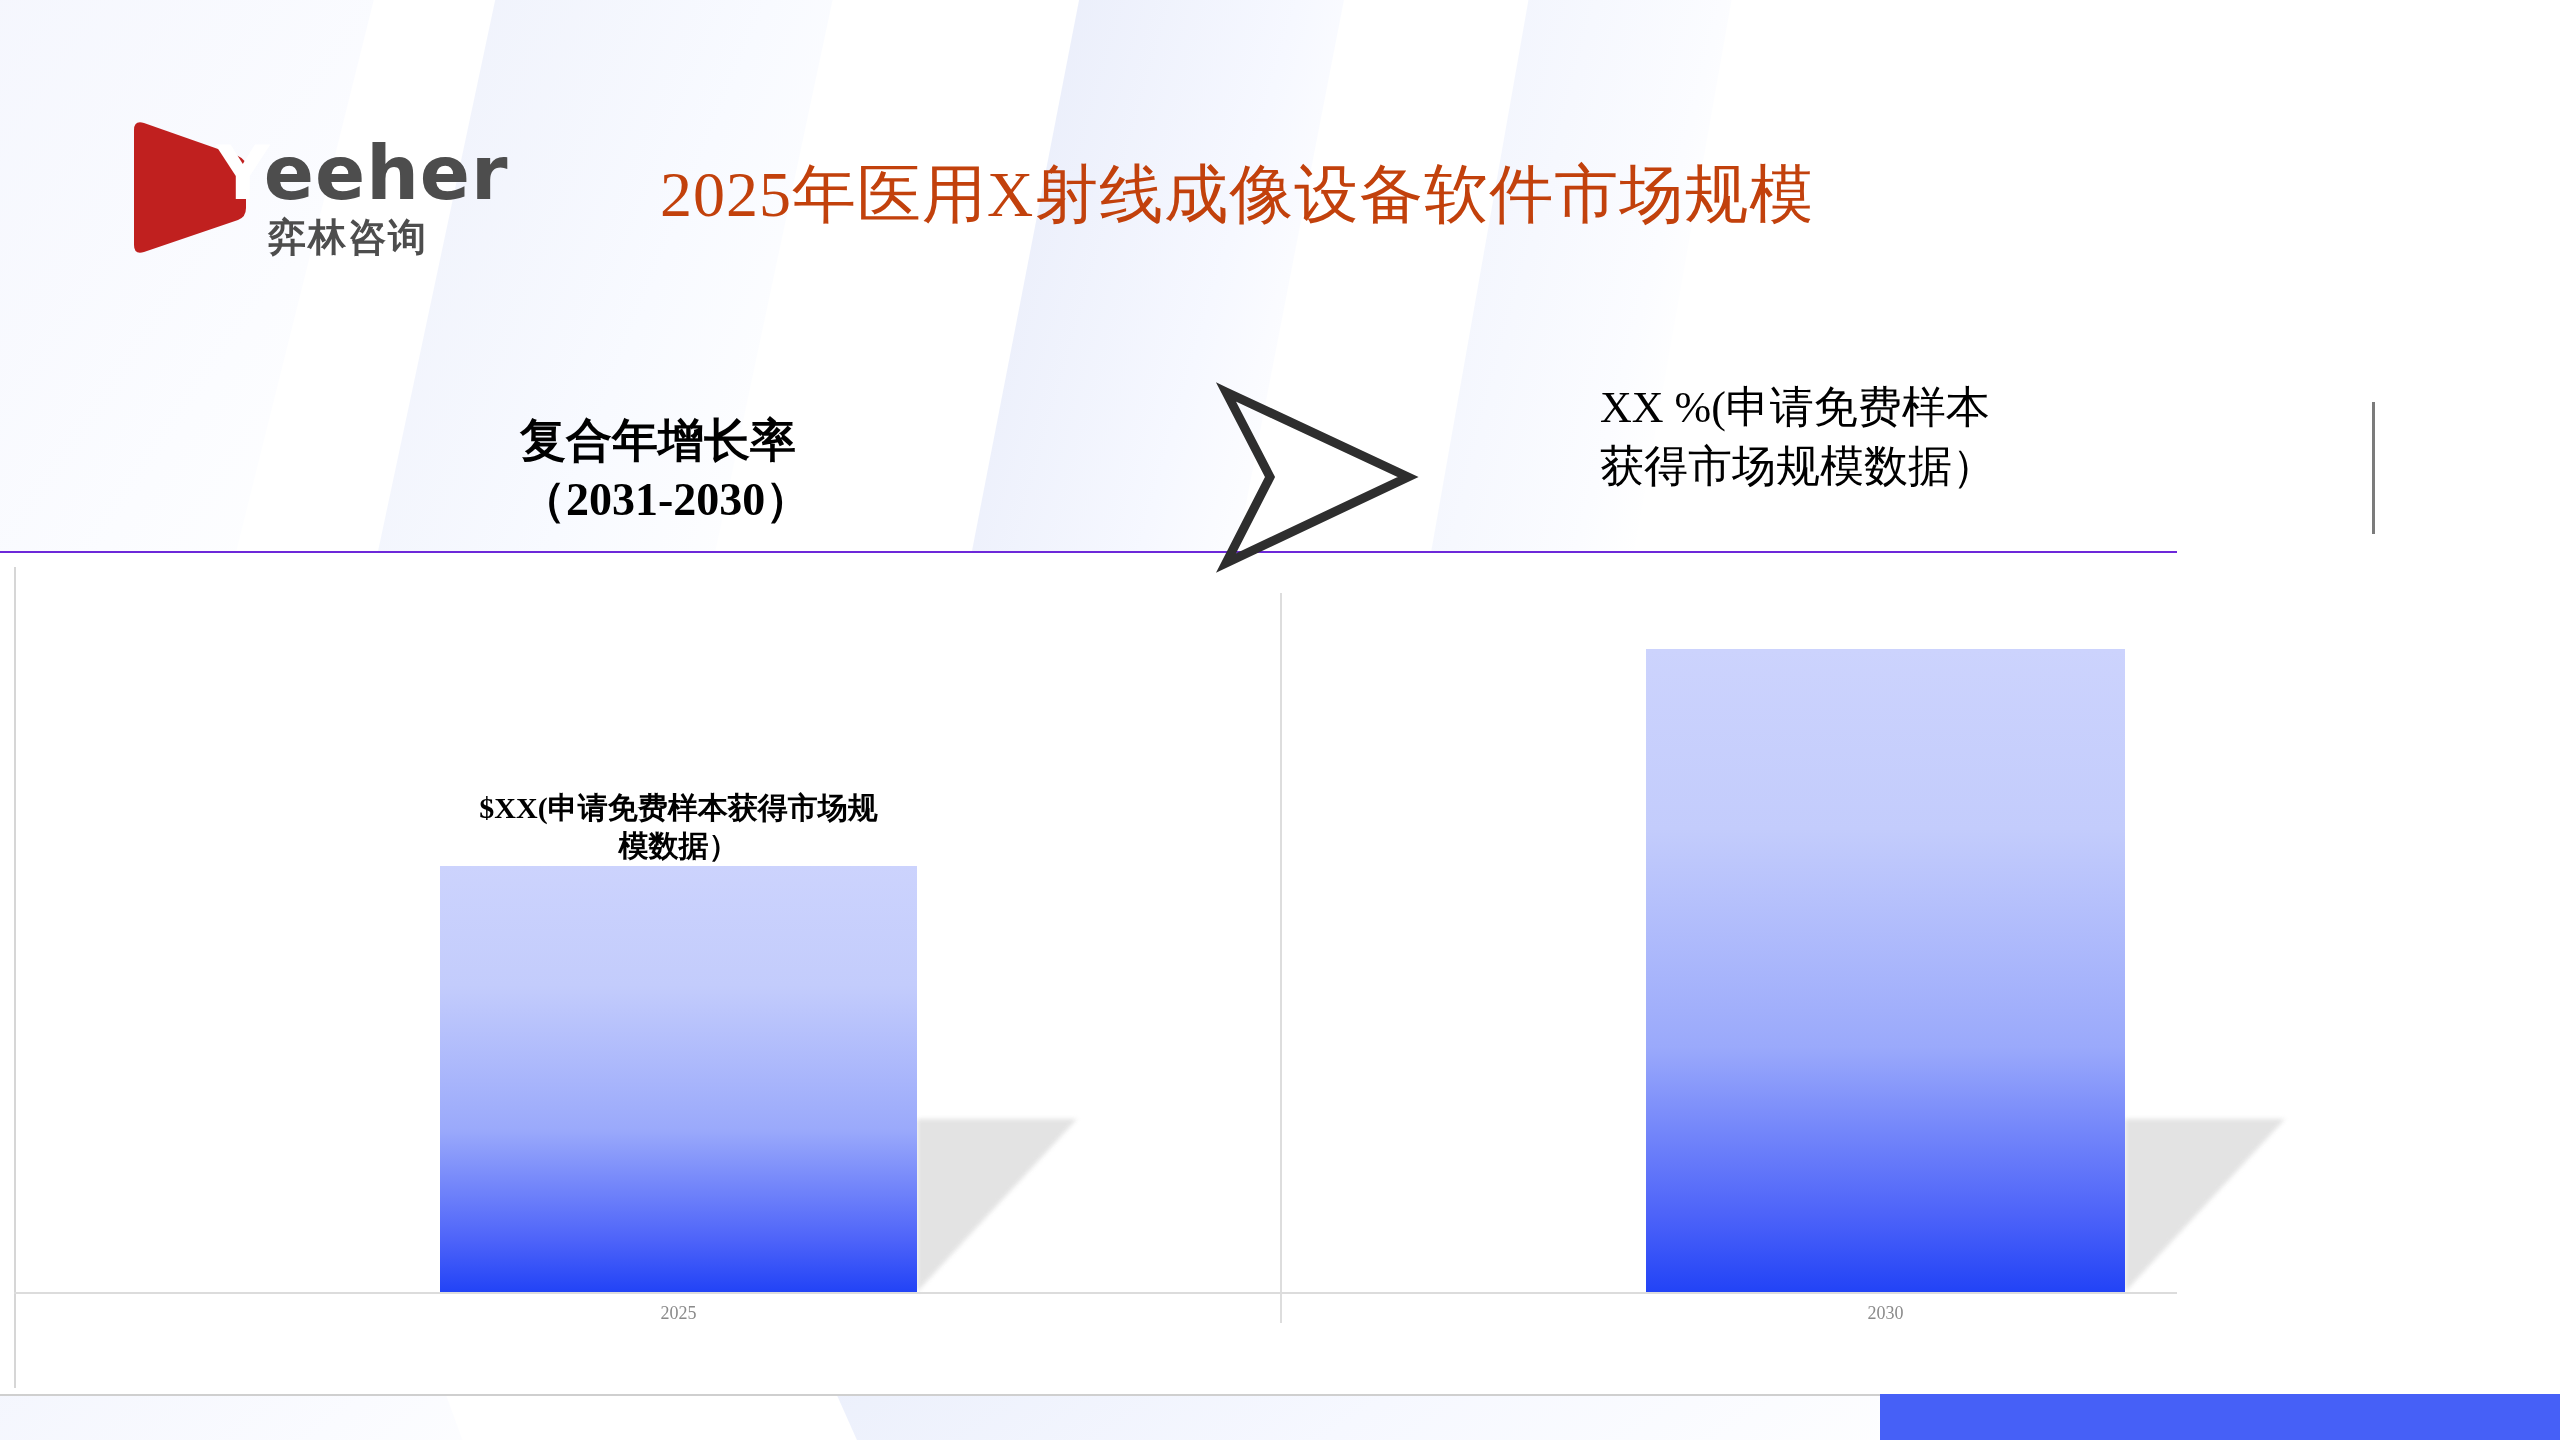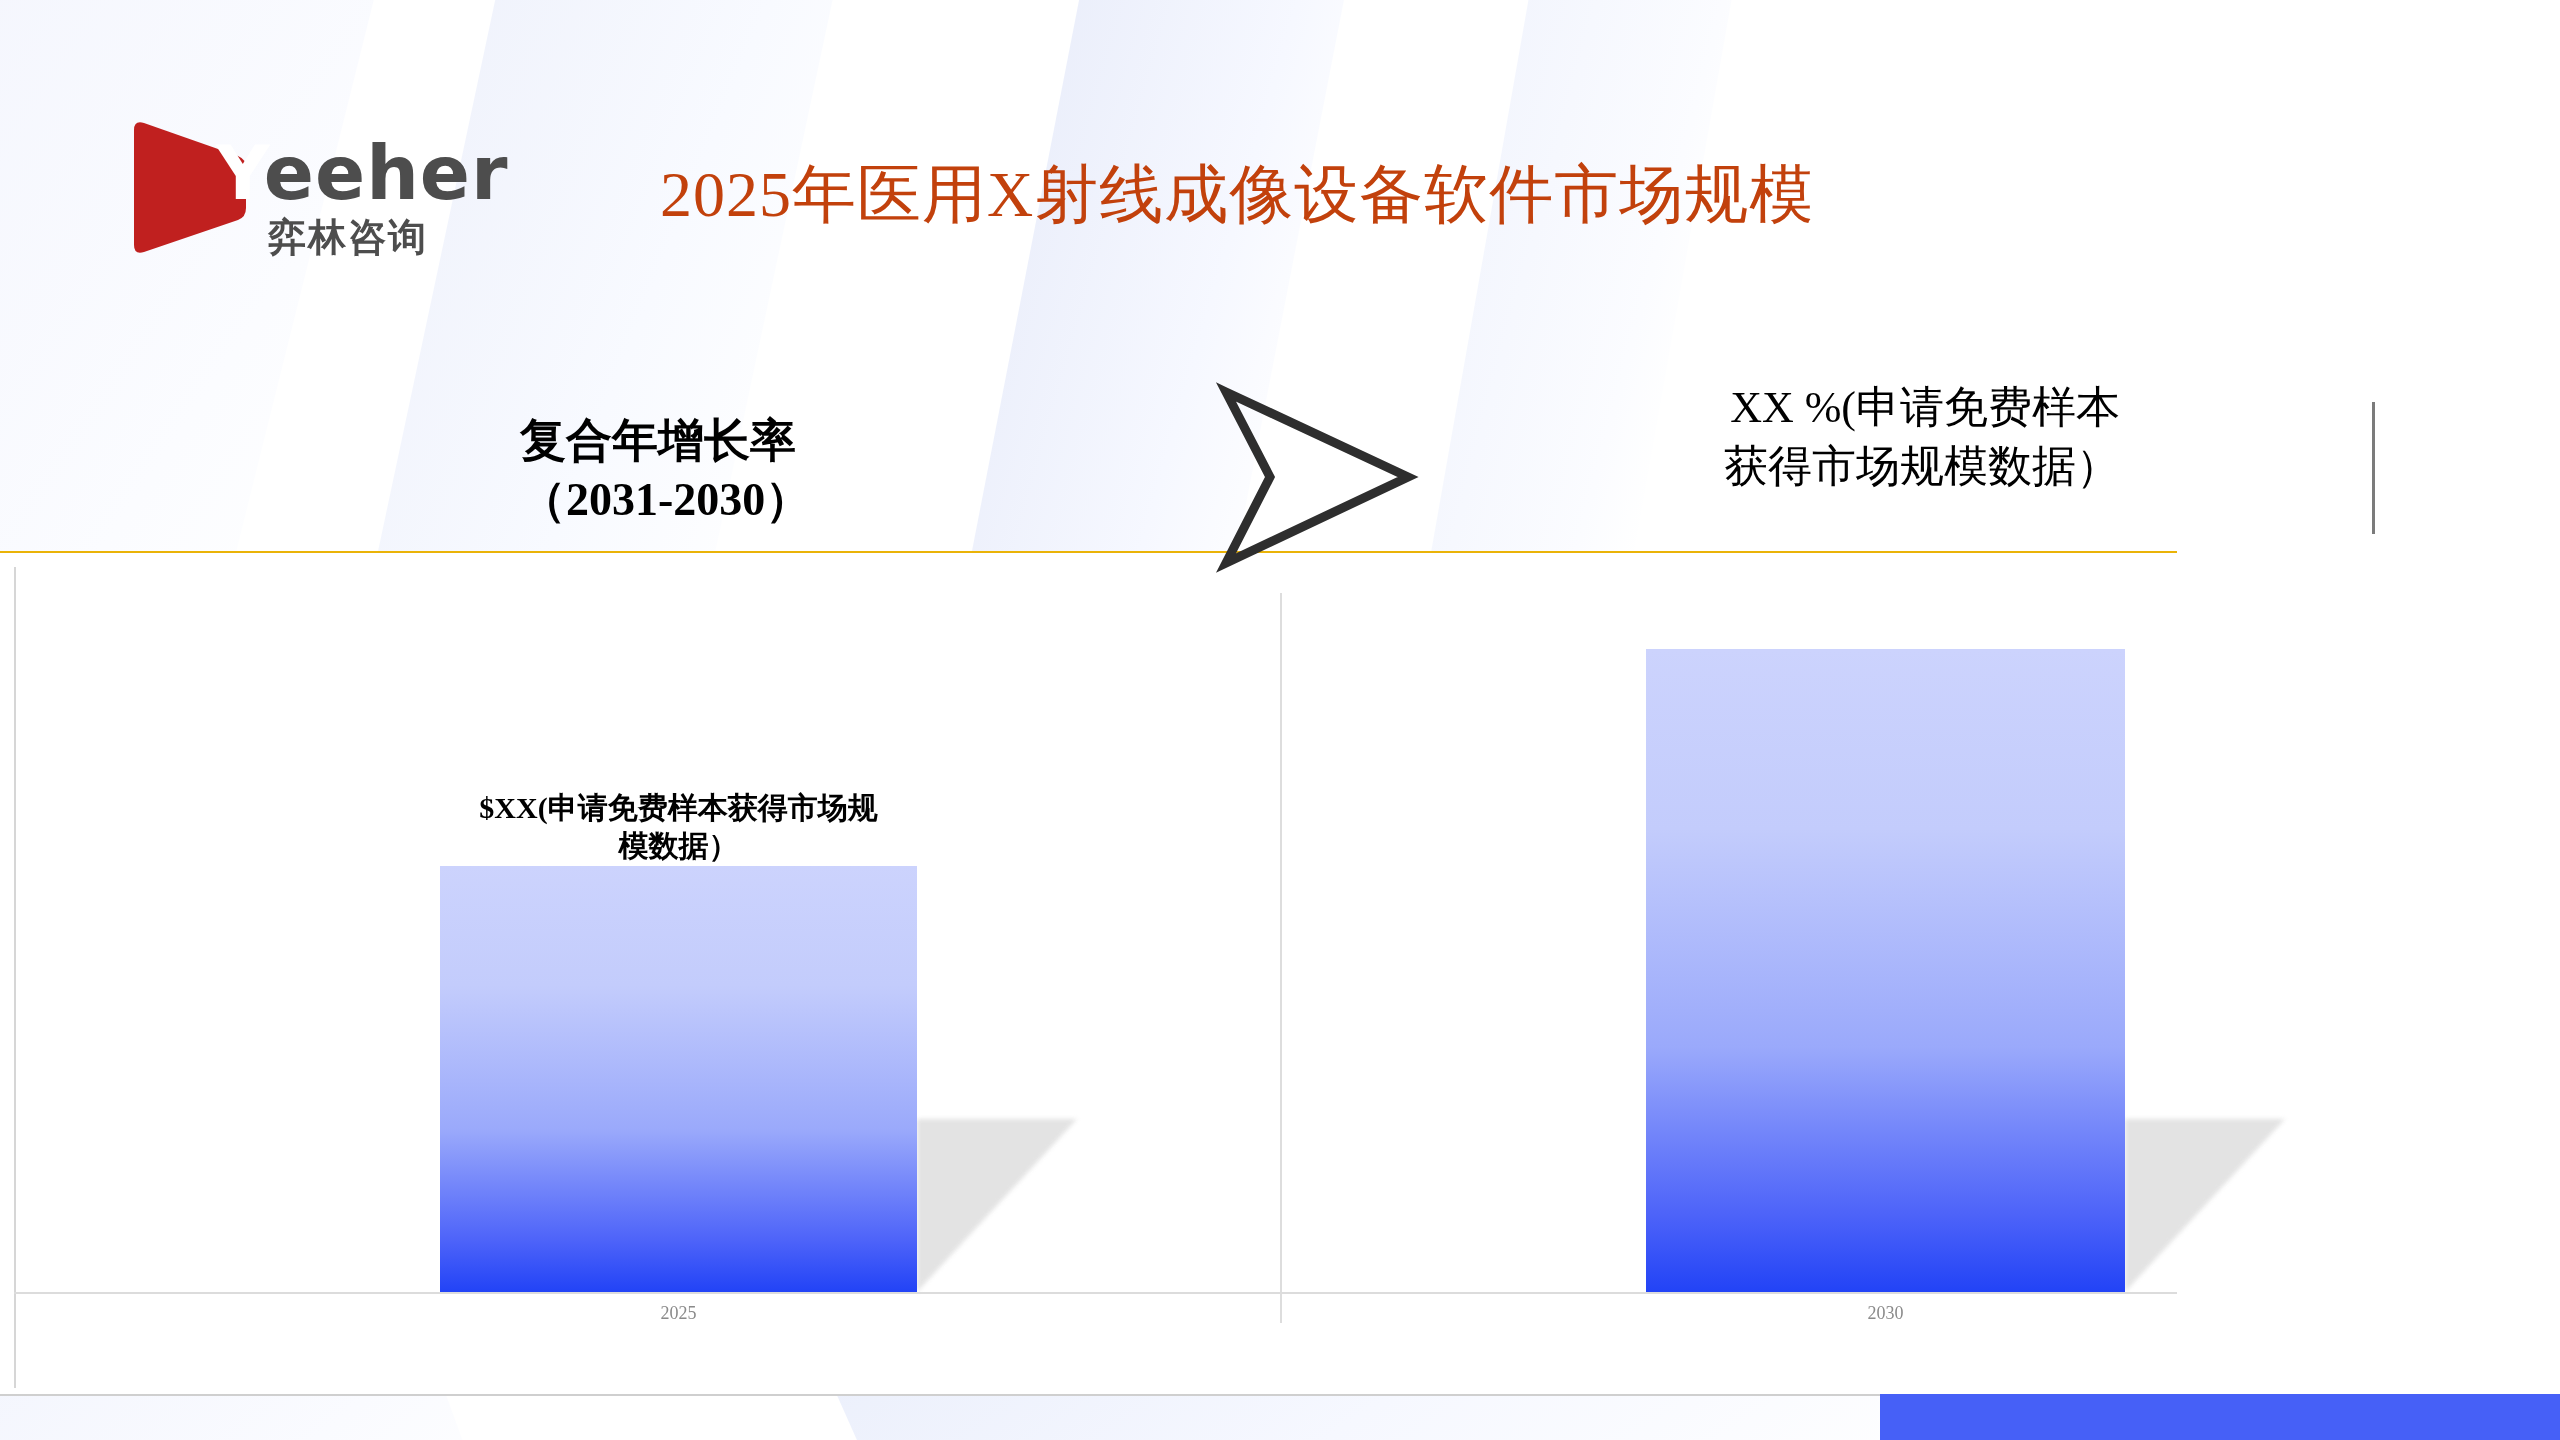--- a/index.html
+++ b/index.html
@@ -136,42 +136,42 @@
     left: 1212px; top: 380px;
     width: 220px; height: 195px;
     z-index: 6;
   }
 
   .cagr-value {
     position: absolute;
     left: 1600px; top: 378px;
     width: 520px;
     z-index: 6;
-    text-align: right;
+    text-align: left;
     font-weight: 400;
     font-size: 44px;
     line-height: 1.35;
     color: #000000;
   }
 
   .v-divider {
     position: absolute;
     left: 2372px; top: 402px;
     width: 3px; height: 132px;
     background: #7b7b7b;
     z-index: 6;
   }
 
   
   .chart-panel {
     position: absolute;
     left: 0px; top: 551px;
     width: 2177px; height: 845px;
     background: #ffffff;
-    border-top: 2px solid #eab308;
+    border-top: 2px solid #6d28d9;
     border-bottom: 2px solid #cfcfcf;
     z-index: 4;
     box-sizing: border-box;
   }
   .plot-frame {
     position: absolute;
     left: 14px; top: 14px;
     right: 0px; bottom: 6px;
     border-left: 2px solid #d6d6d6;
     box-sizing: border-box;

